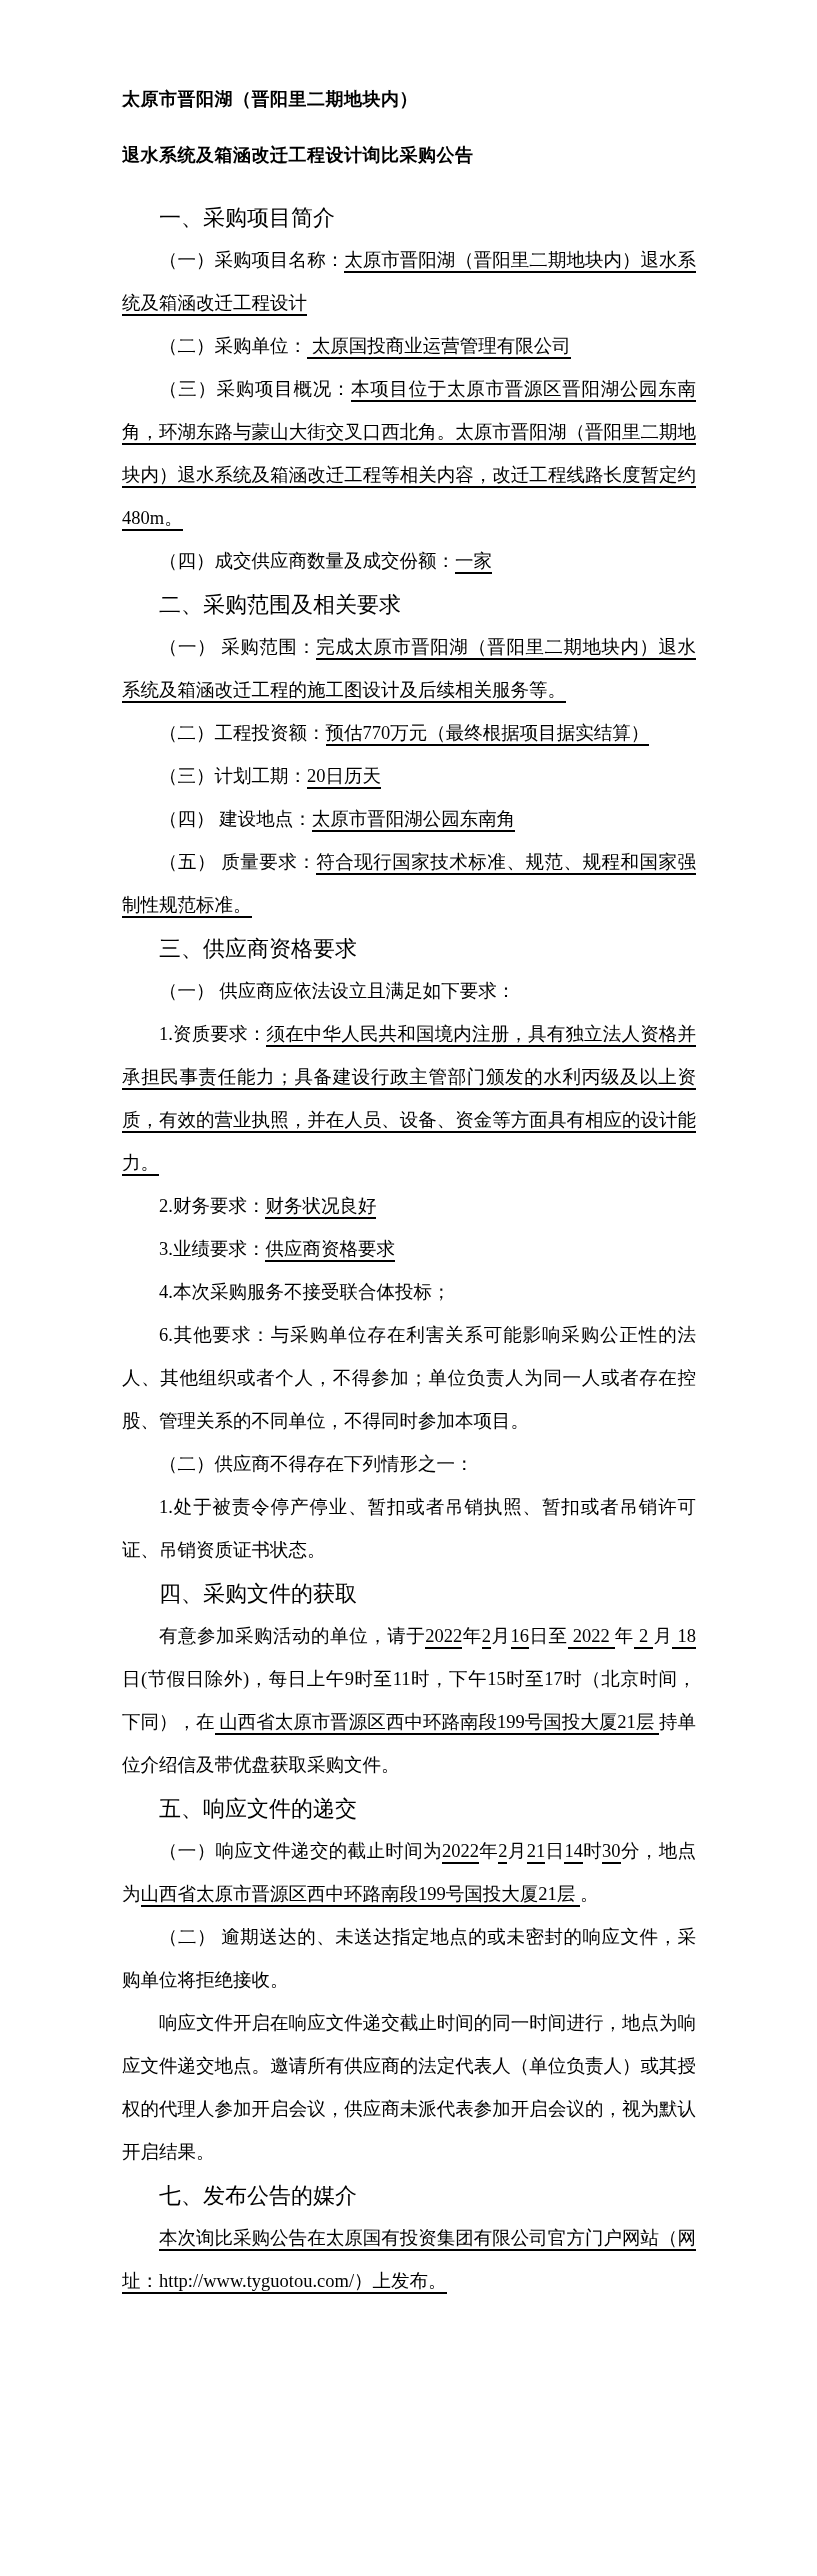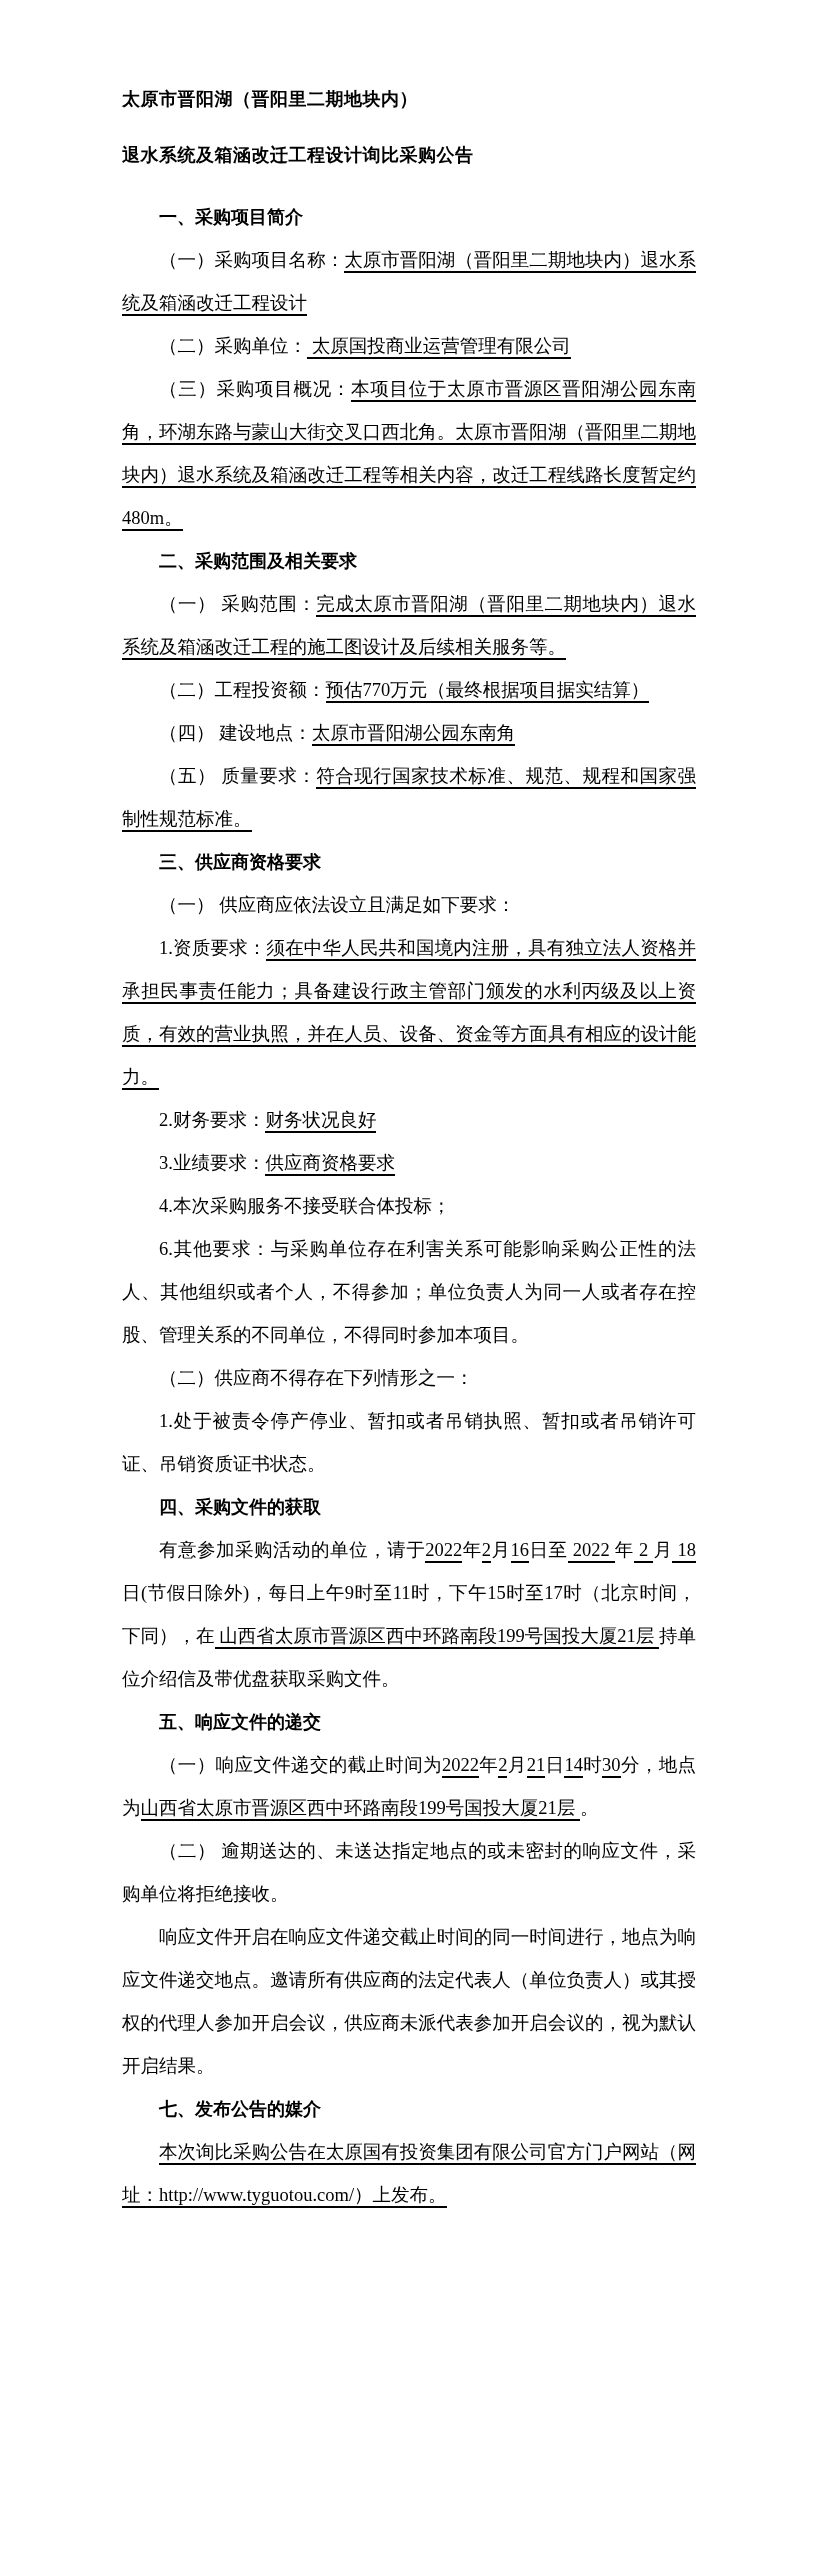--- a/index.html
+++ b/index.html
@@ -26,22 +26,22 @@
     letter-spacing: 0.5px;
   }
   .doc-body {
     margin-top: 13.4px;
     font-size: 18.5px;
     line-height: 43px;
     text-align: justify;
   }
   .doc-body h2.section-heading {
     margin: 0;
-    font-size: 18px;
-    font-weight: bold;
+    font-size: 22px;
+    font-weight: normal;
     line-height: 43px;
     text-indent: 37px;
   }
   .doc-body p.doc-paragraph {
     margin: 0;
     text-indent: 37px;
   }
   .doc-body span.u {
     border-bottom: 2.1px solid #000000;
     padding-bottom: 0.5px;
@@ -51,23 +51,25 @@
 <body>
 
 <div class="page">
   <h1 class="doc-title">太原市晋阳湖（晋阳里二期地块内）</h1>
   <h1 class="doc-title">退水系统及箱涵改迁工程设计询比采购公告</h1>
   <div class="doc-body" id="doc-body">
       <h2 class="section-heading">一、采购项目简介</h2>
       <p class="doc-paragraph"><span>（一）采购项目名称：</span><span class="u">太原市晋阳湖（晋阳里二期地块内）退水系统及箱涵改迁工程设计</span></p>
       <p class="doc-paragraph"><span>（二）采购单位：</span><span class="u"> 太原国投商业运营管理有限公司 </span></p>
       <p class="doc-paragraph"><span>（三）采购项目概况：</span><span class="u">本项目位于太原市晋源区晋阳湖公园东南角，环湖东路与蒙山大街交叉口西北角。太原市晋阳湖（晋阳里二期地块内）退水系统及箱涵改迁工程等相关内容，改迁工程线路长度暂定约480m。</span></p>
+      <p class="doc-paragraph"><span>（四）成交供应商数量及成交份额：</span><span class="u">一家</span></p>
       <h2 class="section-heading">二、采购范围及相关要求</h2>
       <p class="doc-paragraph"><span>（一） 采购范围：</span><span class="u">完成太原市晋阳湖（晋阳里二期地块内）退水系统及箱涵改迁工程的施工图设计及后续相关服务等。</span></p>
       <p class="doc-paragraph"><span>（二）工程投资额：</span><span class="u">预估770万元（最终根据项目据实结算）</span></p>
+      <p class="doc-paragraph"><span>（三）计划工期：</span><span class="u">20日历天 </span></p>
       <p class="doc-paragraph"><span>（四） 建设地点：</span><span class="u">太原市晋阳湖公园东南角 </span></p>
       <p class="doc-paragraph"><span>（五） 质量要求：</span><span class="u">符合现行国家技术标准、规范、规程和国家强制性规范标准。</span></p>
       <h2 class="section-heading">三、供应商资格要求</h2>
       <p class="doc-paragraph"><span>（一） 供应商应依法设立且满足如下要求：</span></p>
       <p class="doc-paragraph"><span>1.资质要求：</span><span class="u">须在中华人民共和国境内注册，具有独立法人资格并承担民事责任能力；具备建设行政主管部门颁发的水利丙级及以上资质，有效的营业执照，并在人员、设备、资金等方面具有相应的设计能力。</span></p>
       <p class="doc-paragraph"><span>2.财务要求：</span><span class="u">财务状况良好 </span></p>
       <p class="doc-paragraph"><span>3.业绩要求：</span><span class="u">供应商资格要求 </span></p>
       <p class="doc-paragraph"><span>4.本次采购服务不接受联合体投标；</span></p>
       <p class="doc-paragraph"><span>6.其他要求：与采购单位存在利害关系可能影响采购公正性的法人、其他组织或者个人，不得参加；单位负责人为同一人或者存在控股、管理关系的不同单位，不得同时参加本项目。</span></p>
       <p class="doc-paragraph"><span>（二）供应商不得存在下列情形之一：</span></p>

